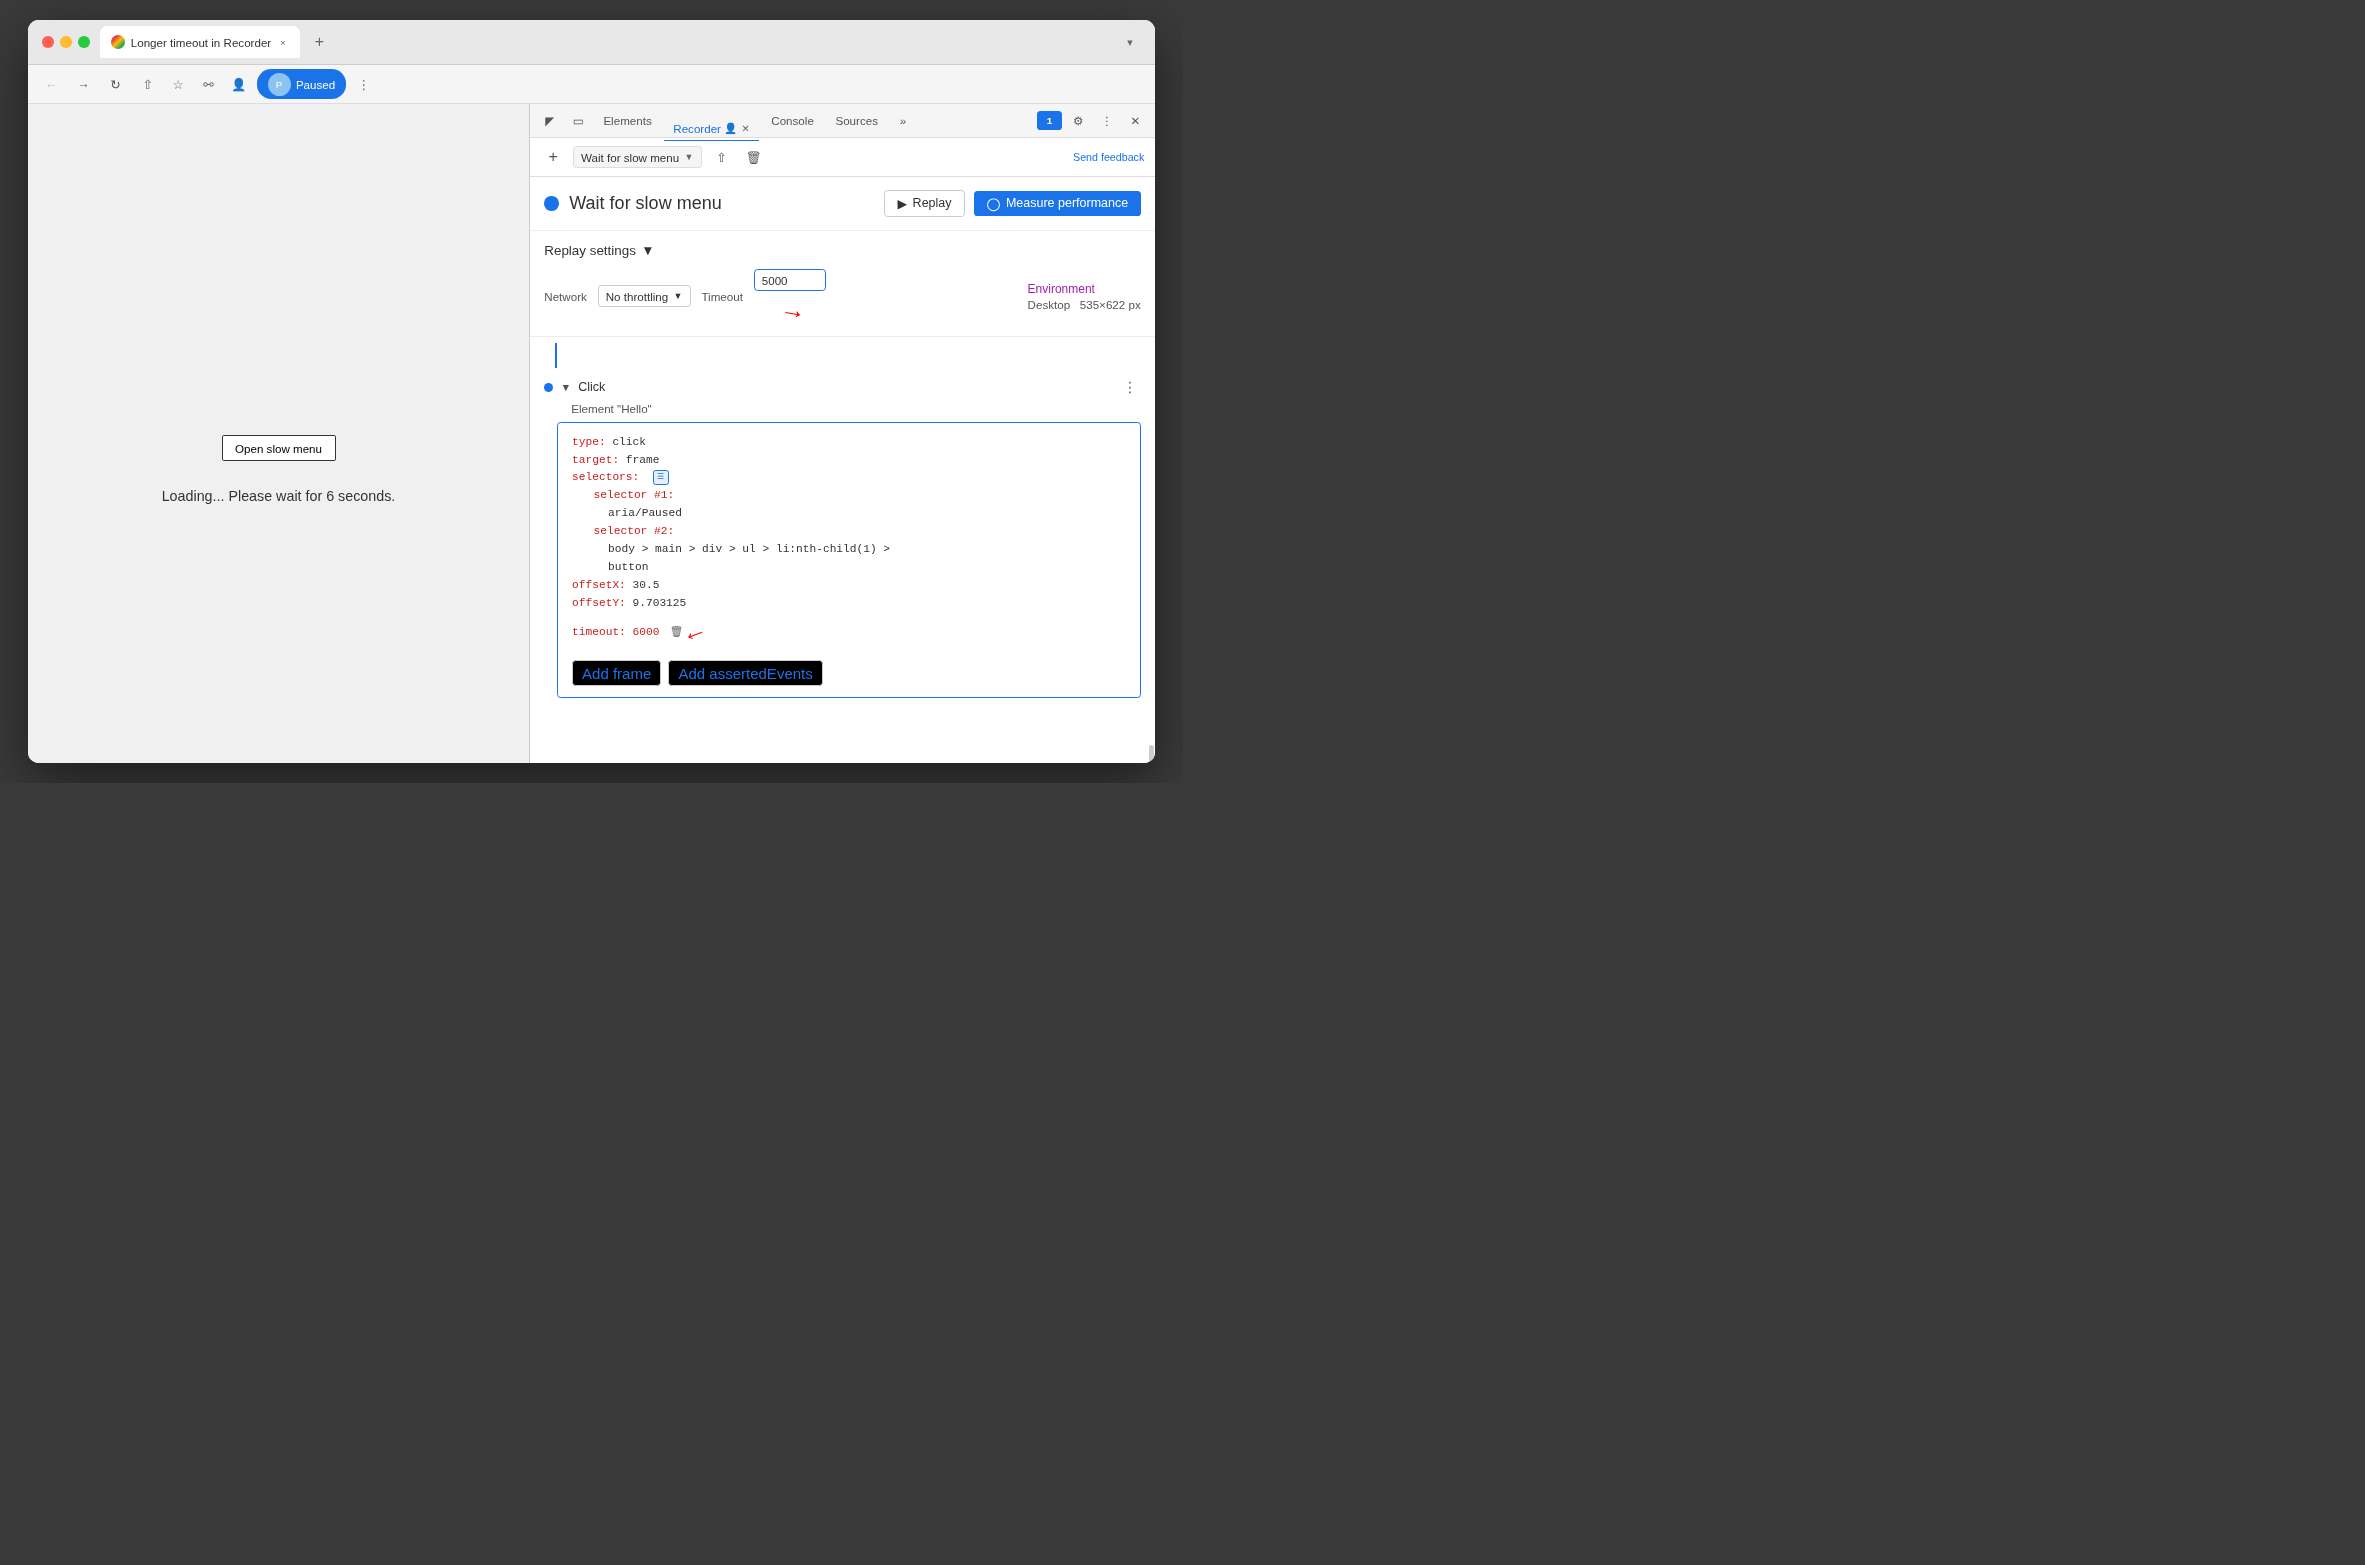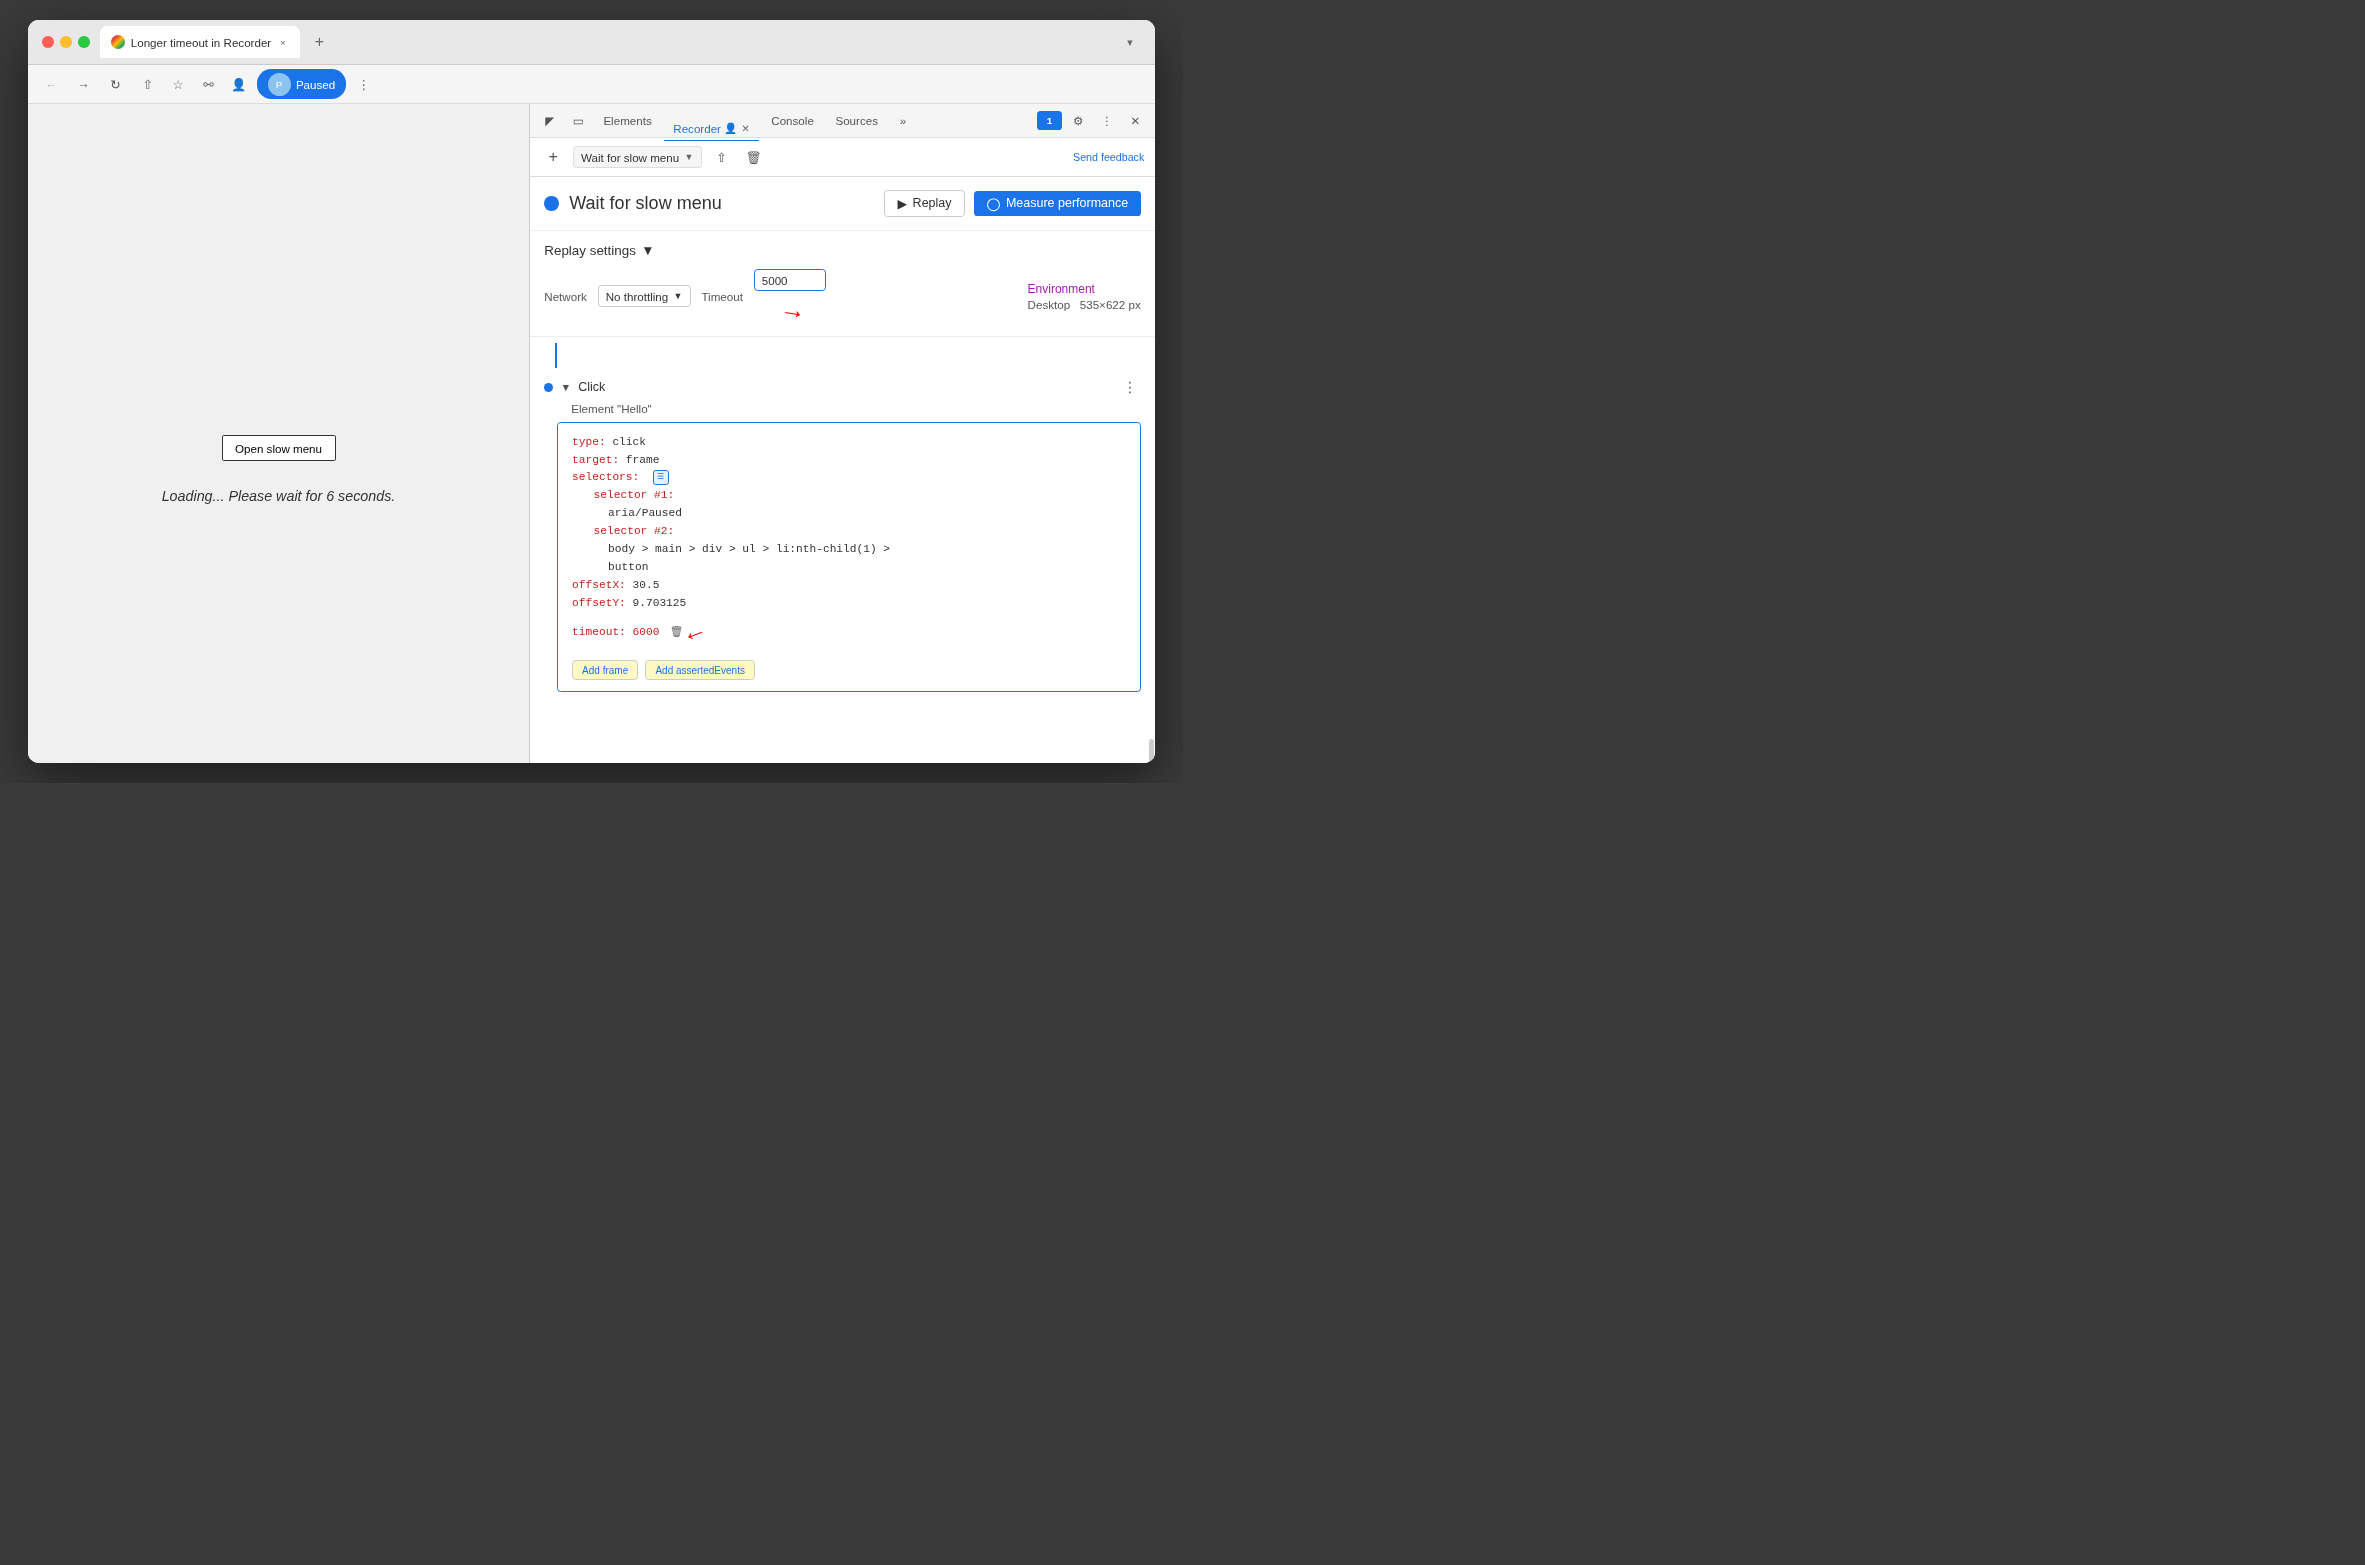--- a/index.html
+++ b/index.html
@@ -201,21 +201,20 @@
       background: white;
       padding: 5.4px 12.5px;
       border-radius: 1.8px;
       font-size: 11.6px;
       cursor: pointer;
       margin-bottom: 27px;
     }
     .loading-text {
       font-size: 14.3px;
       color: #333;
-      font-style: italic;
     }
     
     .devtools-panel {
       width: 626px;
       background: #ffffff;
       border-left: 0.9px solid #ccc;
       display: flex;
       flex-direction: column;
       flex-shrink: 0;
     }
@@ -537,24 +536,24 @@
       margin-left: 3.6px;
       cursor: pointer;
     }
     .code-actions {
       display: flex;
       gap: 7.2px;
       margin-top: 7.2px;
     }
     .code-action-btn {
       border: 0.9px solid #ccc;
-      background: #fef9c3;
+      background: #000000;
       border-radius: 3.6px;
       padding: 3.6px 9px;
-      font-size: 10px;
+      font-size: 15px;
       color: #1a73e8;
       cursor: pointer;
       font-weight: 500;
     }
     
     .red-arrow-2 {
       color: #ff0000;
       font-size: 25px;
       transform: scaleX(1) rotate(-20deg);
       display: inline-block;

